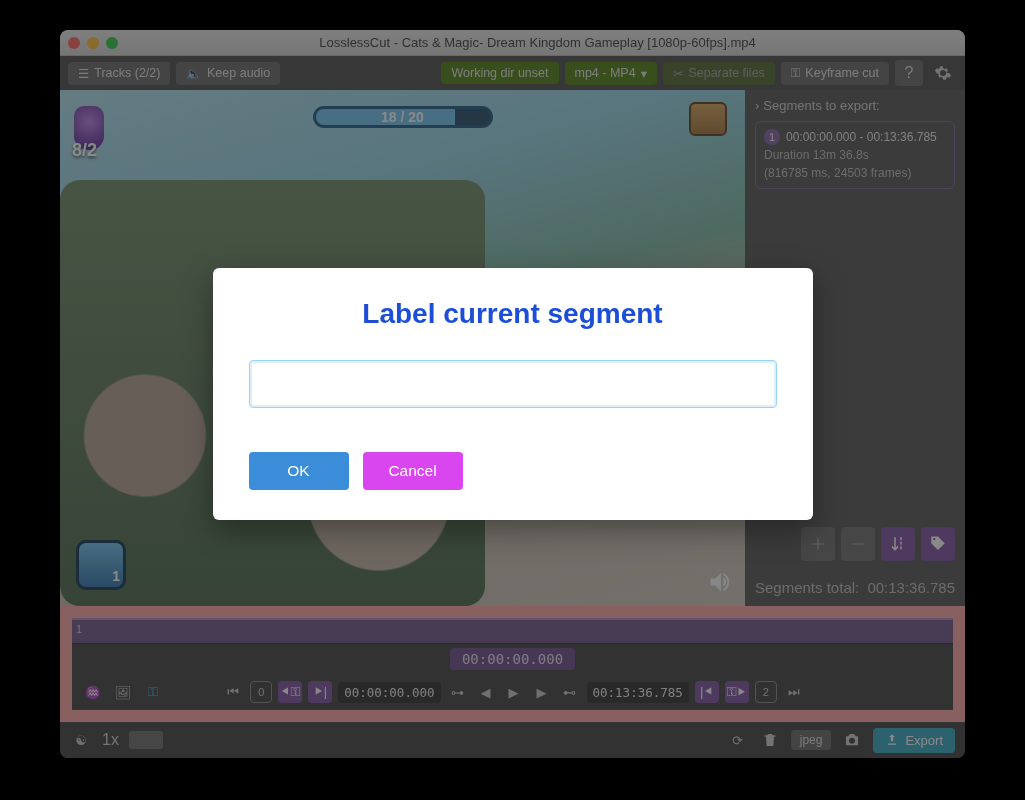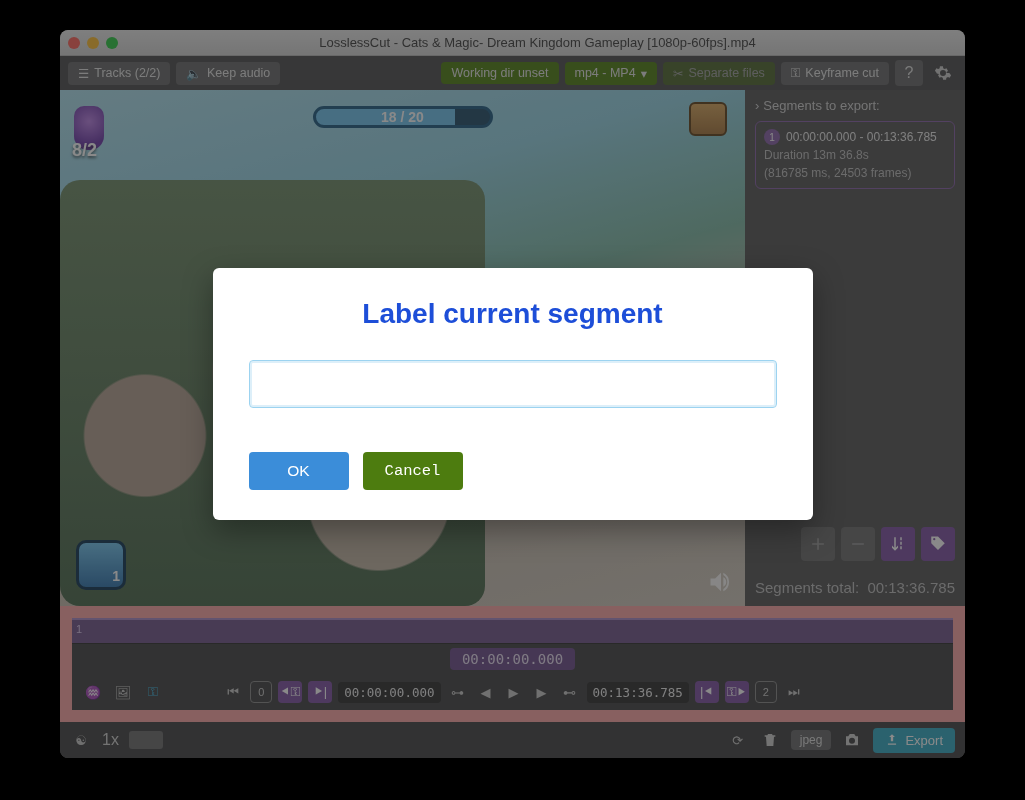--- a/index.html
+++ b/index.html
@@ -61,21 +61,21 @@
   .bb-spacer{flex:1;}
   .export{background:#2fa8c4;color:#fff;padding:5px 12px;border-radius:4px;display:flex;align-items:center;gap:6px;font-size:13px;cursor:pointer;}
   .jpeg{background:#666768;padding:3px 9px;border-radius:4px;font-size:12px;color:#ddd;}
 
   .overlay{position:absolute;inset:0;background:rgba(40,40,40,0.55);display:flex;align-items:center;justify-content:center;}
   .modal{width:600px;background:#fff;border-radius:6px;padding:30px 36px 30px;box-shadow:0 10px 30px rgba(0,0,0,.35);text-align:center;}
   .modal h2{font-size:28px;font-weight:700;color:#1d4ed8;margin-bottom:30px;}
   .modal input{width:100%;height:48px;border:1px solid #9cd3f0;border-radius:4px;outline:none;font-size:15px;padding:0 12px;box-shadow:0 0 0 2px rgba(120,190,230,.25) inset;}
   .modal-btns{margin-top:44px;display:flex;justify-content:flex-start;gap:14px;}
   .mbtn{min-width:100px;padding:10px 22px;border:none;border-radius:4px;font-size:15.5px;color:#fff;cursor:pointer;}
-  .mbtn.ok{background:#3b8dd9;} .mbtn.cancel{background:#4d7c0f;font-family:Liberation Mono, monospace;}
+  .mbtn.ok{background:#3b8dd9;} .mbtn.cancel{background:#d946ef;}
   svg{display:block;}
 </style>
 </head>
 <body>
 
 <div class="window">
   <div class="titlebar">
     <div class="traffic">
       <div class="tr red"></div>
       <div class="tr yel"></div>

